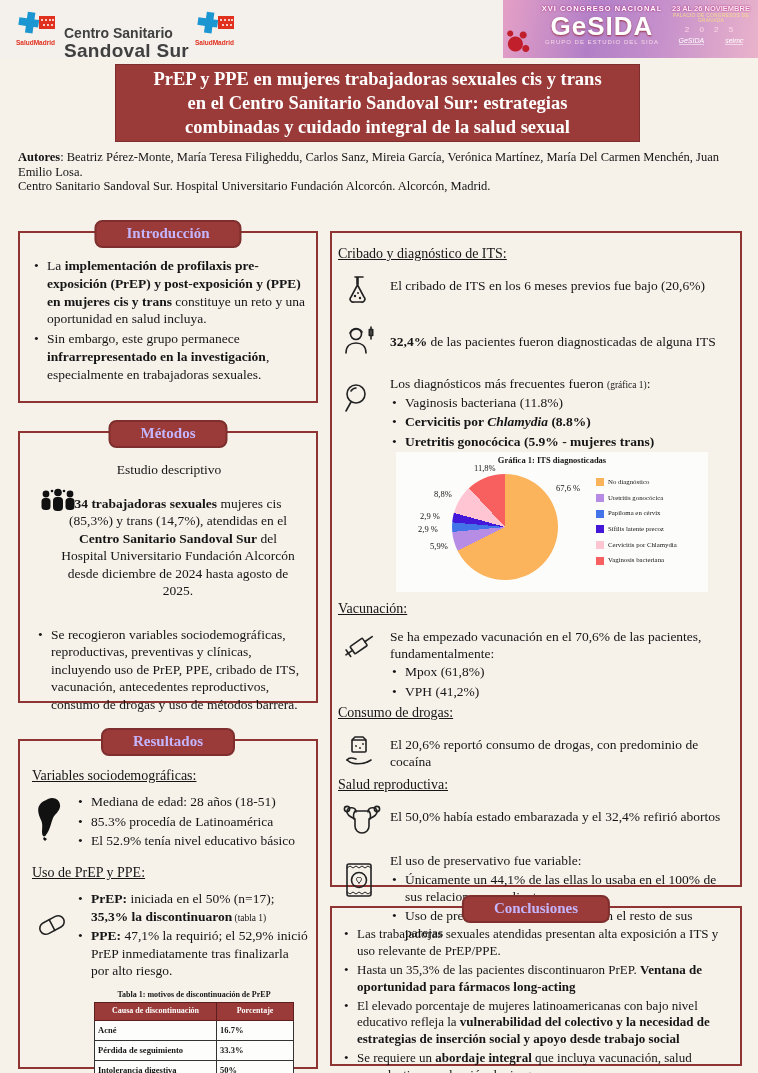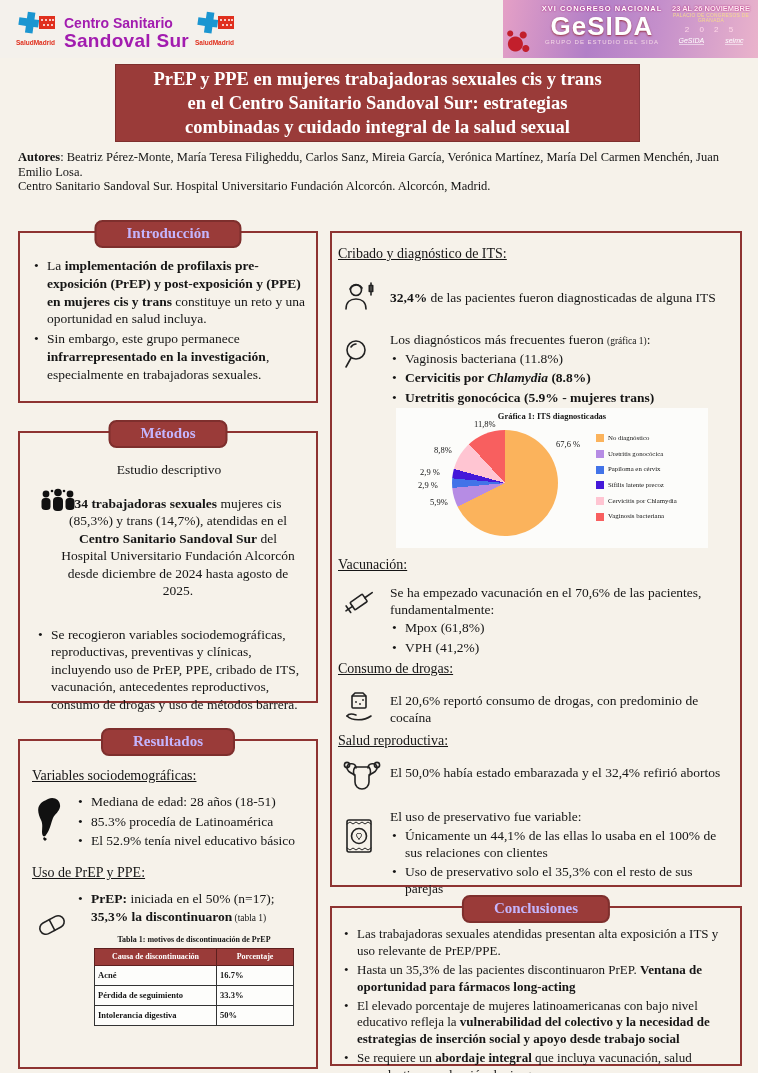--- a/index.html
+++ b/index.html
@@ -3,21 +3,21 @@
 <meta charset="utf-8">
 <style>
   html,body{margin:0;padding:0;}
   body{width:758px;height:1073px;position:relative;background:#f6f2ea;font-family:"Liberation Serif",serif;color:#151515;overflow:hidden;}
 
   
   .top{position:absolute;top:0;left:0;width:758px;height:58px;background:#f4f1ec;}
   .orglogo{position:absolute;top:10px;display:flex;gap:6px;align-items:flex-start;}
   .orglogo .mark{position:relative;width:42px;height:38px;}
   .orglogo .brand{position:absolute;left:0;bottom:2px;font-size:6.5px;color:#e0301e;font-weight:bold;font-family:"Liberation Sans",sans-serif;}
-  .orgtxt{font-family:"Liberation Sans",sans-serif;color:#a21caf;line-height:1.05;margin-top:6px;}
+  .orgtxt{font-family:"Liberation Sans",sans-serif;color:#404040;line-height:1.05;margin-top:16px;}
   .orgtxt .l1{font-size:14px;font-weight:bold;}
   .orgtxt .l2{font-size:19px;font-weight:bold;letter-spacing:.3px;}
 
   
   .gesida{position:absolute;right:0;top:0;width:255px;height:58px;background:linear-gradient(100deg,#e5a0c6 0%,#b27fc7 35%,#c48fcb 60%,#eab3cb 100%);overflow:hidden;font-family:"Liberation Sans",sans-serif;color:#fff;}
   .g-left{position:absolute;left:34px;top:4px;width:130px;text-align:center;}
   .g-l1{font-size:7.5px;font-weight:bold;letter-spacing:1px;text-shadow:0 0 2px #a06;}
   .g-name{font-size:26px;font-weight:bold;letter-spacing:1px;line-height:1;text-shadow:0 1px 2px #934;}
   .g-l2{font-size:6px;letter-spacing:1px;color:#f3d7e6;}
   .g-right{position:absolute;right:4px;top:4px;width:86px;text-align:center;}
@@ -213,20 +213,21 @@
         <span class="ic" style="top:18px;">
           <svg width="36" height="34">
             <g class="stroke" transform="rotate(-28 18 17)">
               <rect x="5" y="11" width="26" height="12" rx="6"></rect>
               <line x1="18" y1="11" x2="18" y2="23"></line>
             </g>
           </svg>
         </span>
         <ul class="b">
           <li><span style="font-weight: bold;">PrEP:</span><span> iniciada en el 50% (n=17); </span><span style="font-weight: bold;">35,3% la discontinuaron</span><span style="font-size: 0.7em;"> (tabla 1)</span></li>
+          <li><span style="font-weight: bold;">PPE:</span><span> 47,1% la requirió; el 52,9% inició PrEP inmediatamente tras finalizarla por alto riesgo.</span></li>
         </ul>
       </div>
       <div class="tbl-title">Tabla 1: motivos de discontinuación de PrEP</div>
       <table class="t1">
         <thead>
           <tr>
             <th>Causa de discontinuación</th>
             <th>Porcentaje</th>
           </tr>
         </thead>
@@ -246,20 +247,33 @@
         </tbody>
       </table>
     </section>
   </div>
 
   <div class="col-right">
 
     <section class="panel" id="its">
       <div class="subhead">Cribado y diagnóstico de ITS:</div>
 
+      <div class="irow vpad">
+        <span class="ic">
+          <svg width="34" height="34">
+            <g class="stroke">
+              <path d="M13 4 h8 M15 4 v7 l7 13 a3 3 0 0 1 -3 5 H12 a3 3 0 0 1 -3 -5 l7 -13 V4"></path>
+            </g>
+            <circle cx="13" cy="23" r="1.2" fill="#222"></circle>
+              <circle cx="18" cy="25" r="1.2" fill="#222"></circle>
+              <circle cx="16" cy="20" r="1" fill="#222"></circle>
+          </svg>
+        </span>
+        <div><span>El cribado de ITS en los 6 meses previos fue bajo (20,6%)</span></div>
+      </div>
 
       <div class="irow vpad" style="margin-top:16px;">
         <span class="ic">
           <svg width="38" height="38">
             <g class="stroke">
               <circle cx="14" cy="11" r="5.5"></circle>
               <path d="M8 10 a7 7 0 0 1 12 -1"></path>
               <path d="M4 30 c0 -7 4.5 -10 10 -10 s10 3 10 10"></path>
               <line x1="29" y1="4" x2="29" y2="16"></line>
               <rect x="27.3" y="6.5" width="3.4" height="6"></rect>

